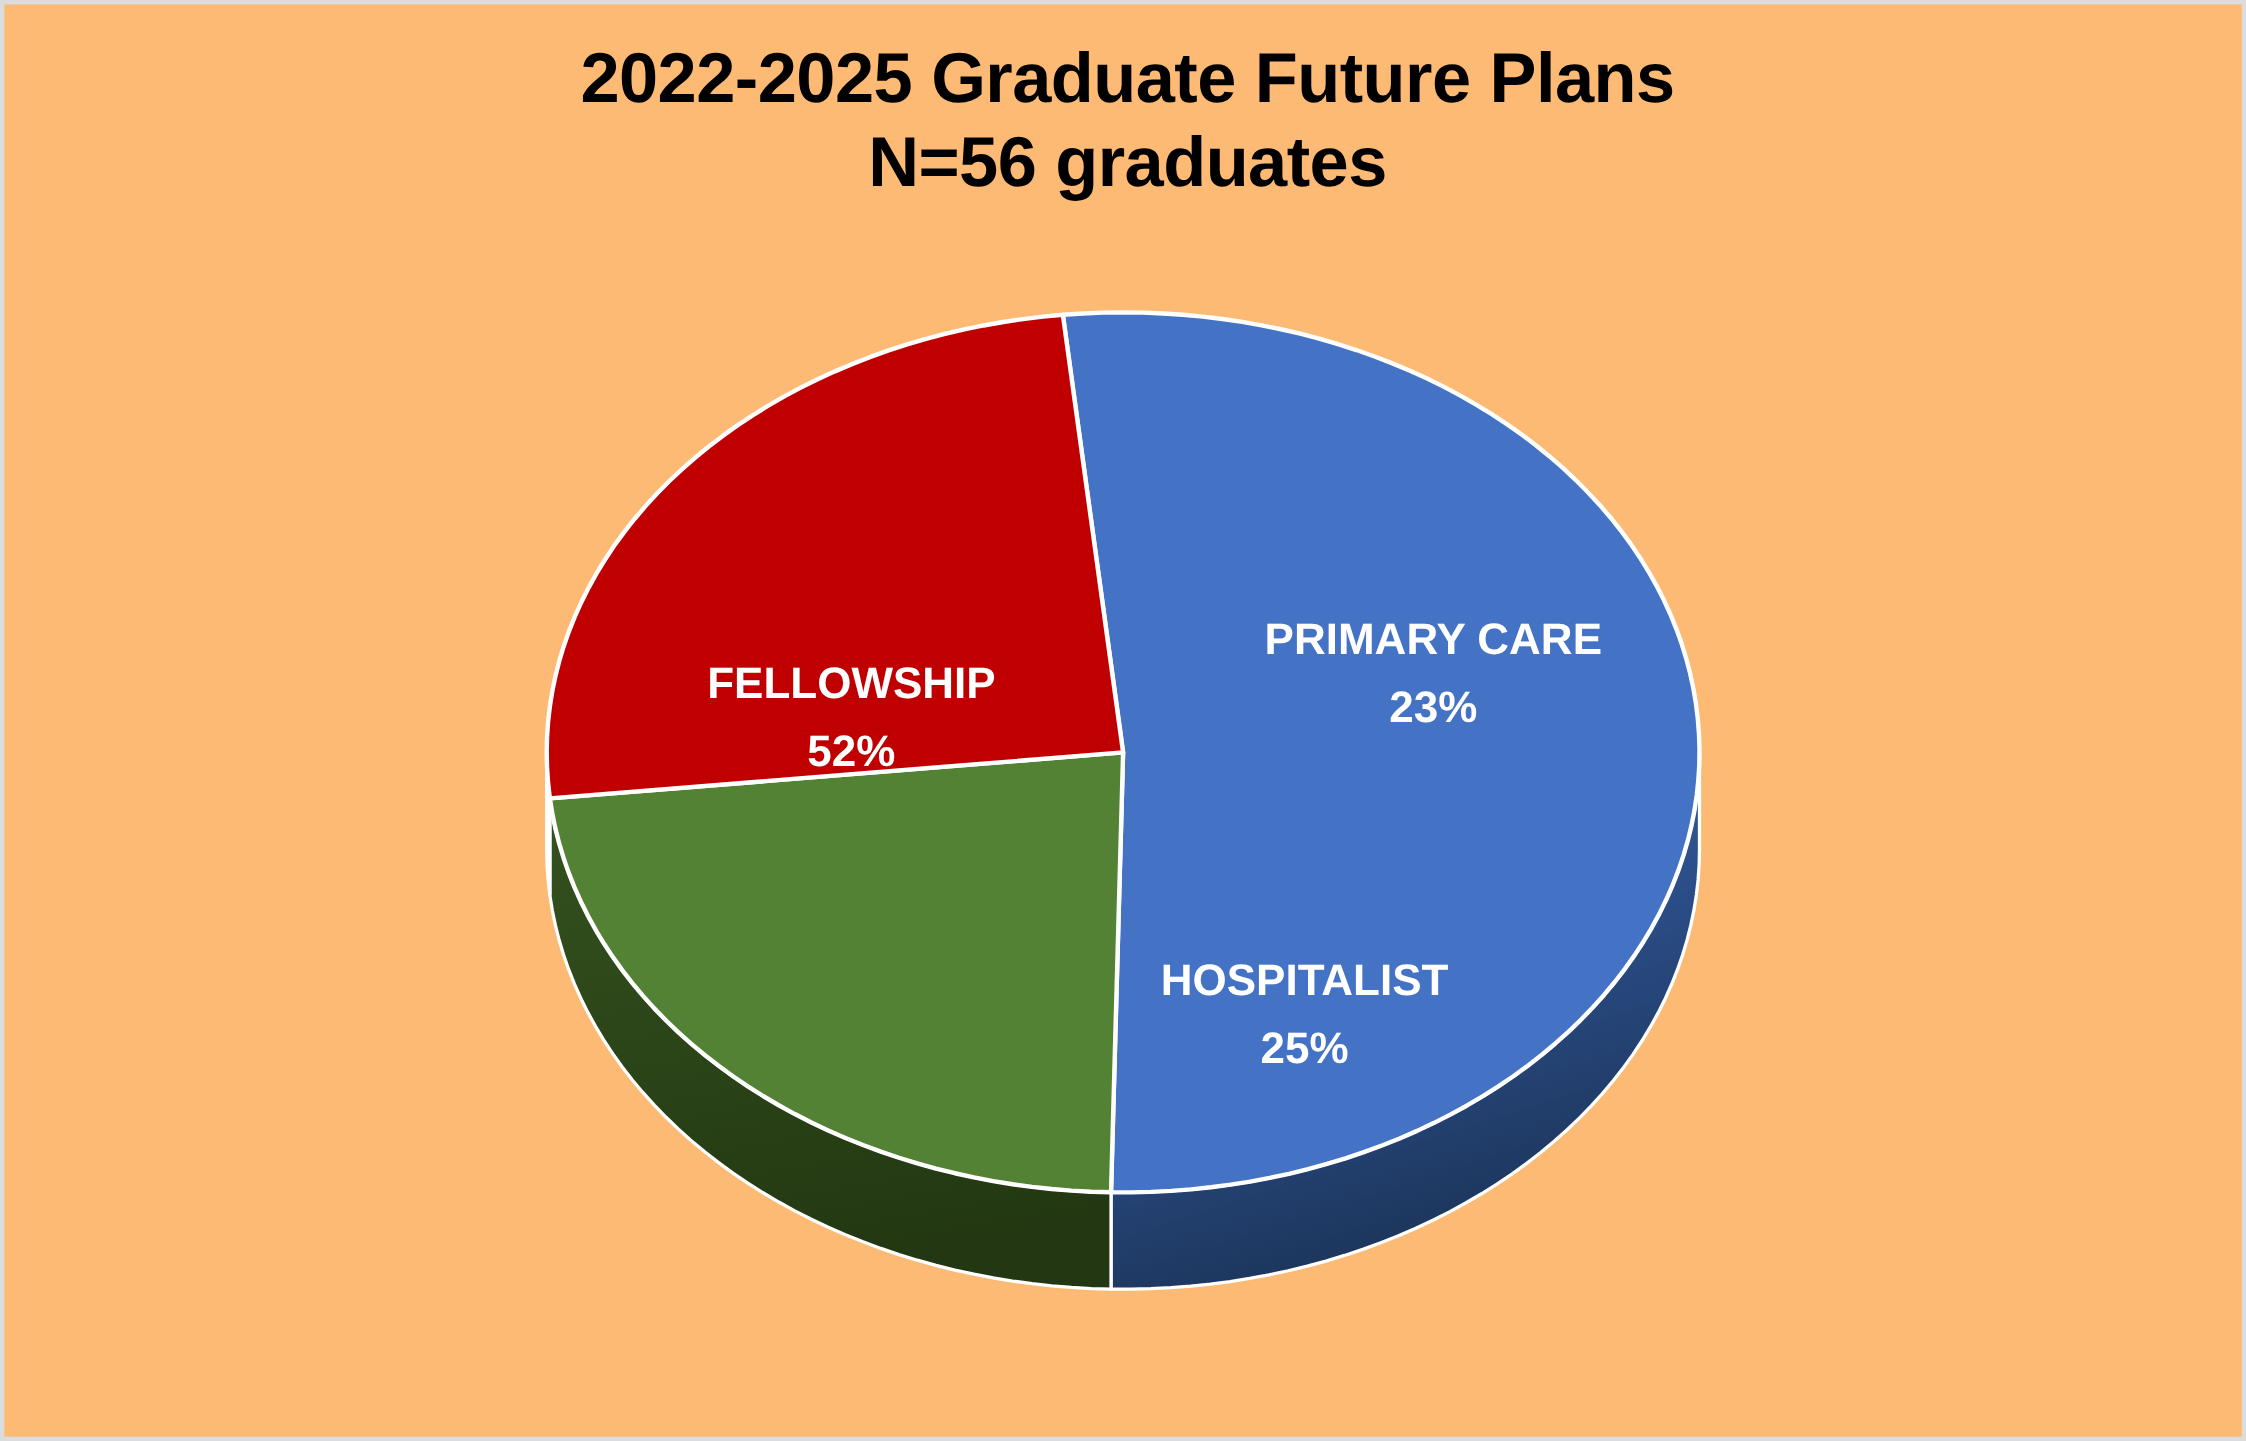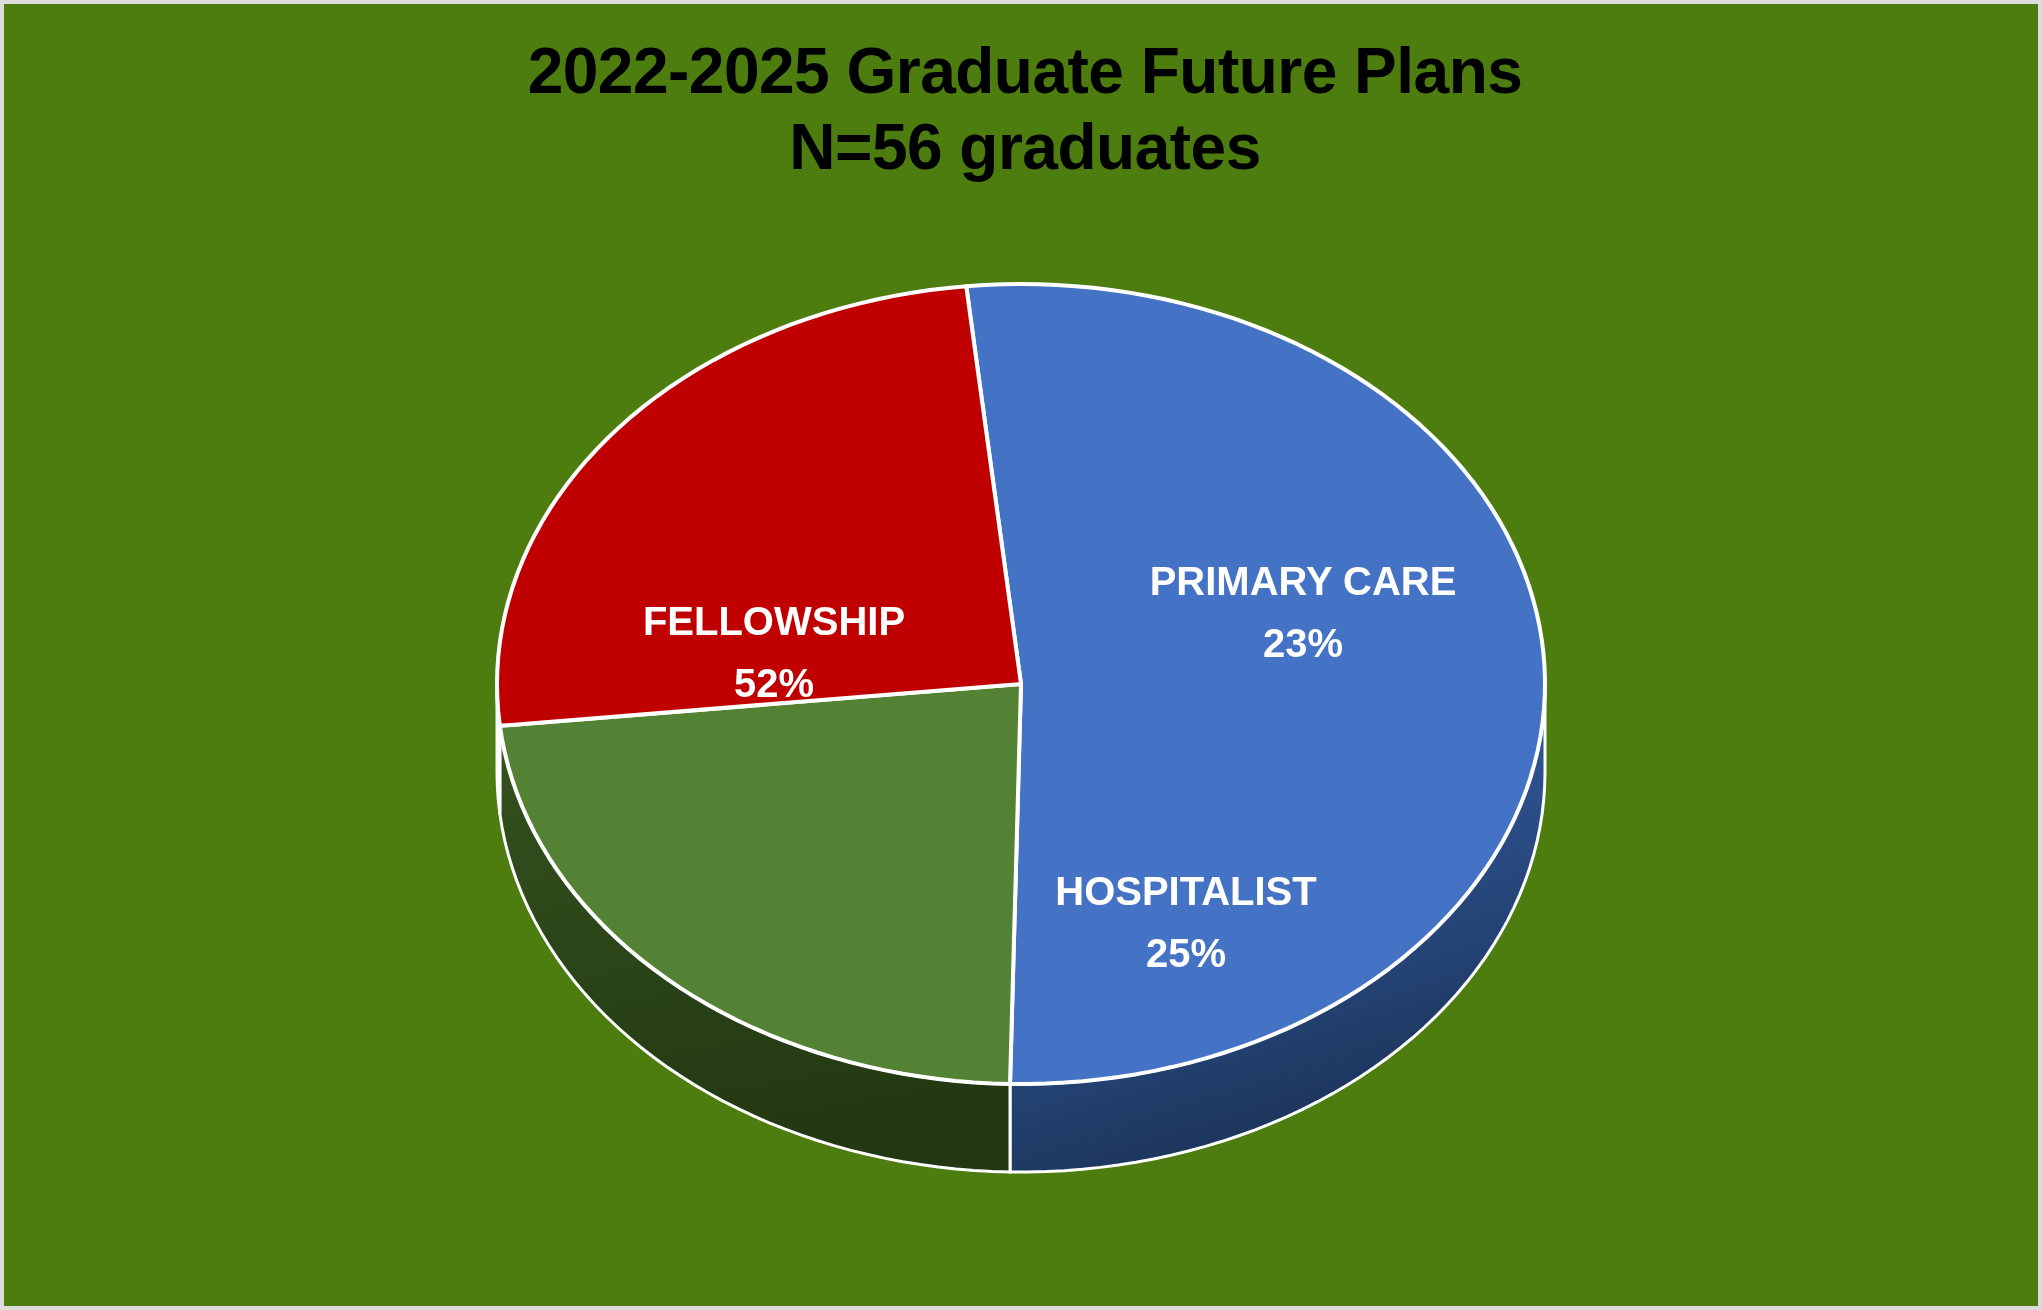--- a/index.html
+++ b/index.html
@@ -11,21 +11,21 @@
   body {
     width: 2042px;
     height: 1310px;
     font-family: "Liberation Sans", sans-serif;
     overflow: hidden;
   }
   #canvas {
     position: relative;
     width: 2042px;
     height: 1310px;
-    background: #4d7c0f;
+    background: #fdba74;
     box-sizing: border-box;
     border: 4px solid #dcdcdc;
   }
   #title-block {
     position: absolute;
     left: 0;
     top: 30px;
     width: 2042px;
     text-align: center;
     user-select: none;

